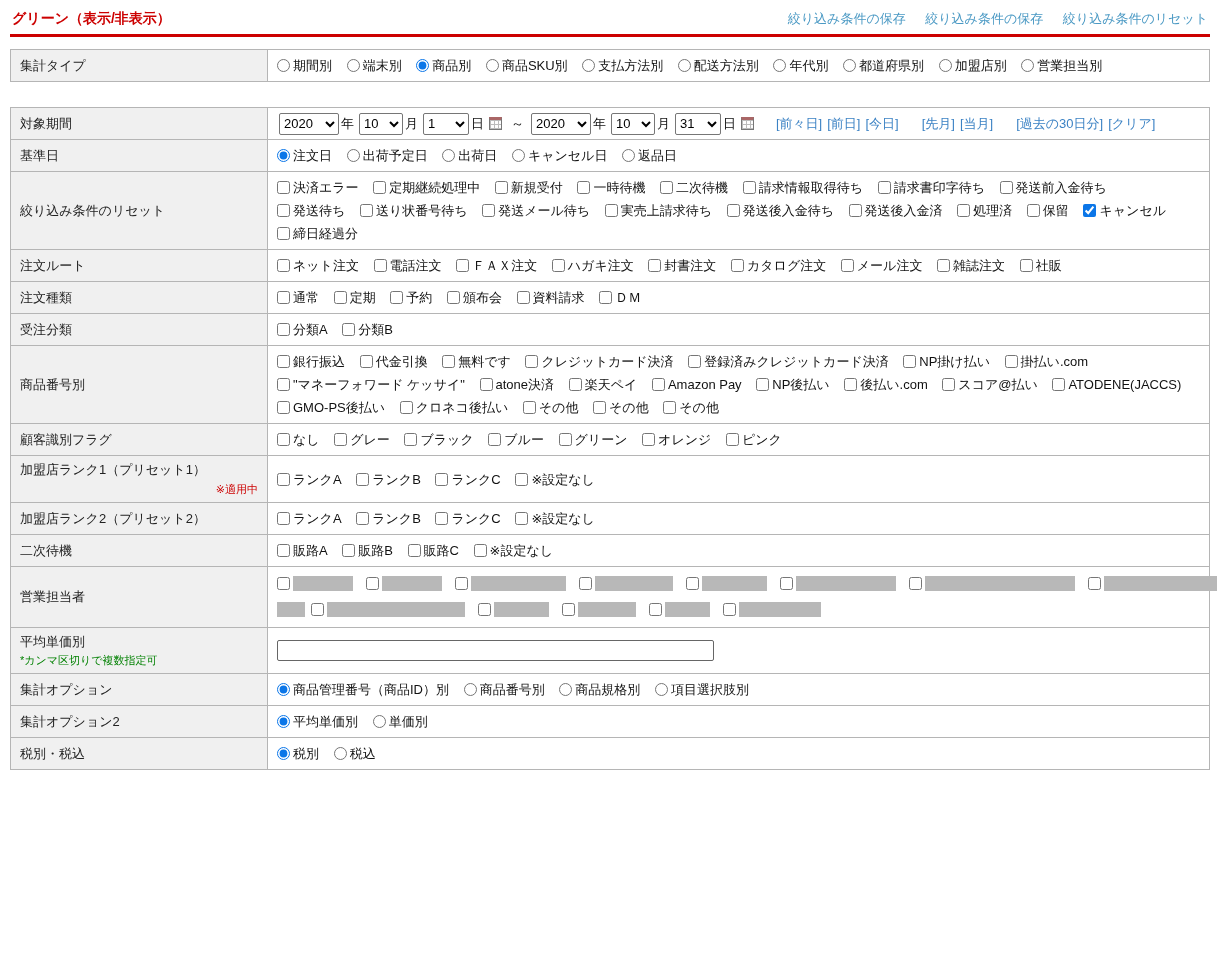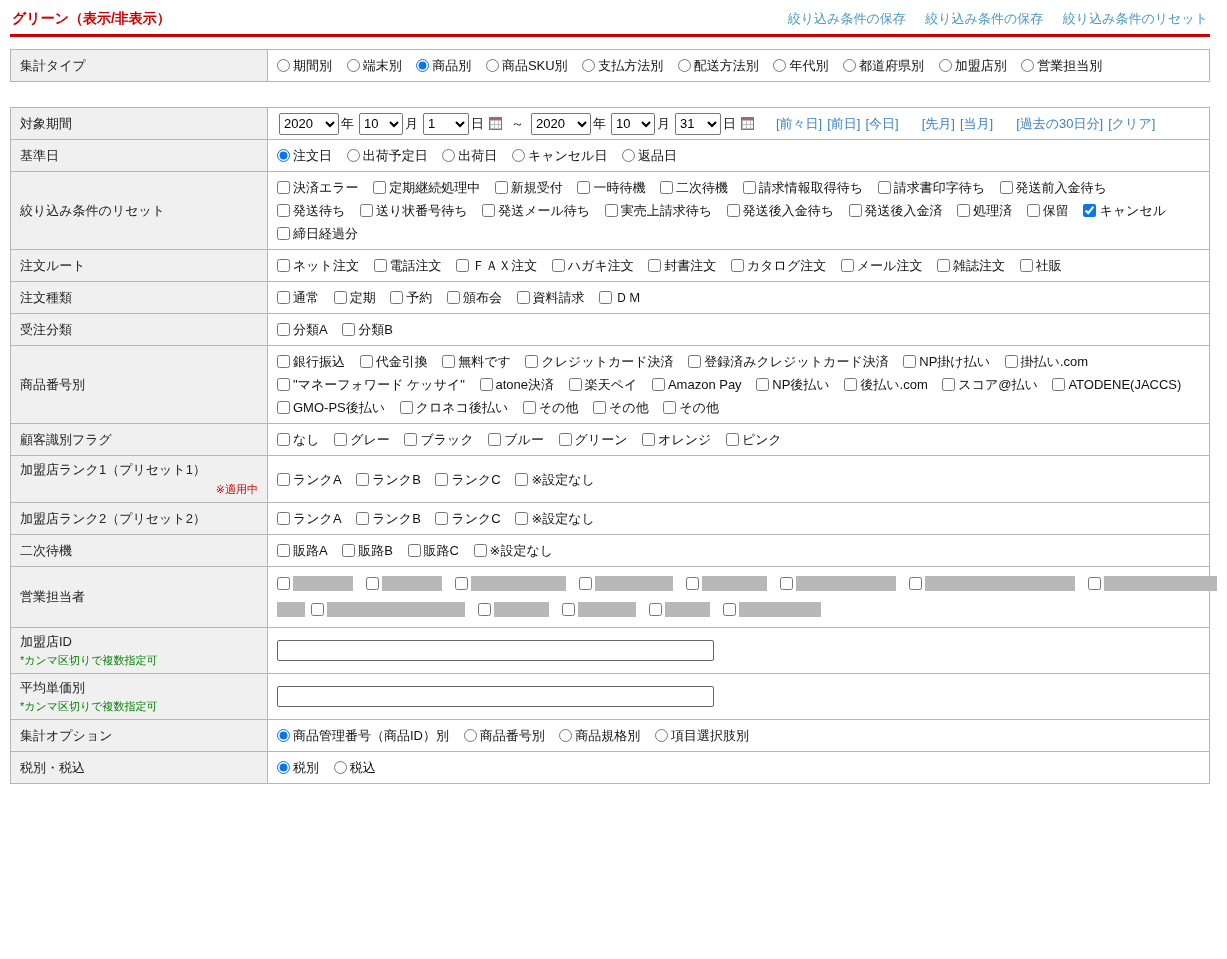--- a/index.html
+++ b/index.html
@@ -127,29 +127,29 @@
         <td><label class="opt"><input type="checkbox" style=""><span class="optText">販路A</span></label> <label class="opt"><input type="checkbox" style=""><span class="optText">販路B</span></label> <label class="opt"><input type="checkbox" style=""><span class="optText">販路C</span></label> <label class="opt"><input type="checkbox" style=""><span class="optText">※設定なし</span></label> </td>
       </tr>
       <tr>
         <th class="lblcell"><span class="lbl">営業担当者</span></th>
         <td>
           <div class="staffline"><label class="opt"><input type="checkbox" style=""><span class="redacted" style="width: 60px;"></span></label><label class="opt"><input type="checkbox" style=""><span class="redacted" style="width: 60px;"></span></label><label class="opt"><input type="checkbox" style=""><span class="redacted" style="width: 95px;"></span></label><label class="opt"><input type="checkbox" style=""><span class="redacted" style="width: 78px;"></span></label><label class="opt"><input type="checkbox" style=""><span class="redacted" style="width: 65px;"></span></label><label class="opt"><input type="checkbox" style=""><span class="redacted" style="width: 100px;"></span></label><label class="opt"><input type="checkbox" style=""><span class="redacted" style="width: 150px;"></span></label><label class="opt"><input type="checkbox" style=""><span class="redacted" style="width: 128px;"></span></label></div>
           <div class="staffline"><span class="redacted lead-redacted" style="width: 28px;"></span><label class="opt"><input type="checkbox" style=""><span class="redacted" style="width: 138px;"></span></label><label class="opt"><input type="checkbox" style=""><span class="redacted" style="width: 55px;"></span></label><label class="opt"><input type="checkbox" style=""><span class="redacted" style="width: 58px;"></span></label><label class="opt"><input type="checkbox" style=""><span class="redacted" style="width: 45px;"></span></label><label class="opt"><input type="checkbox" style=""><span class="redacted" style="width: 82px;"></span></label></div>
         </td>
       </tr>
       <tr>
-        <th class="lblcell"><span class="lbl">加盟店ID</span><div class="note">*カンマ区切りで複数指定可</div></th>
-        <td><input class="txt" type="text" style=""></td>
-      </tr>
-      <tr>
         <th class="lblcell"><span class="lbl">平均単価別</span><div class="note">*カンマ区切りで複数指定可</div></th>
         <td><input class="txt" type="text" style=""></td>
       </tr>
       <tr>
         <th class="lblcell"><span class="lbl">集計オプション</span></th>
         <td><label class="opt"><input type="radio" name="g1_17" checked="" style=""><span class="optText">商品管理番号（商品ID）別</span></label> <label class="opt"><input type="radio" name="g1_17" style=""><span class="optText">商品番号別</span></label> <label class="opt"><input type="radio" name="g1_17" style=""><span class="optText">商品規格別</span></label> <label class="opt"><input type="radio" name="g1_17" style=""><span class="optText">項目選択肢別</span></label> </td>
+      </tr>
+      <tr>
+        <th class="lblcell"><span class="lbl">集計オプション2</span></th>
+        <td><label class="opt"><input type="radio" name="g1_18" checked="" style=""><span class="optText">平均単価別</span></label> <label class="opt"><input type="radio" name="g1_18" style=""><span class="optText">単価別</span></label> </td>
       </tr>
       <tr>
         <th class="lblcell"><span class="lbl">税別・税込</span></th>
         <td><label class="opt"><input type="radio" name="g1_19" checked="" style=""><span class="optText">税別</span></label> <label class="opt"><input type="radio" name="g1_19" style=""><span class="optText">税込</span></label> </td>
       </tr>
     </tbody>
   </table>
 
 </body></html>

